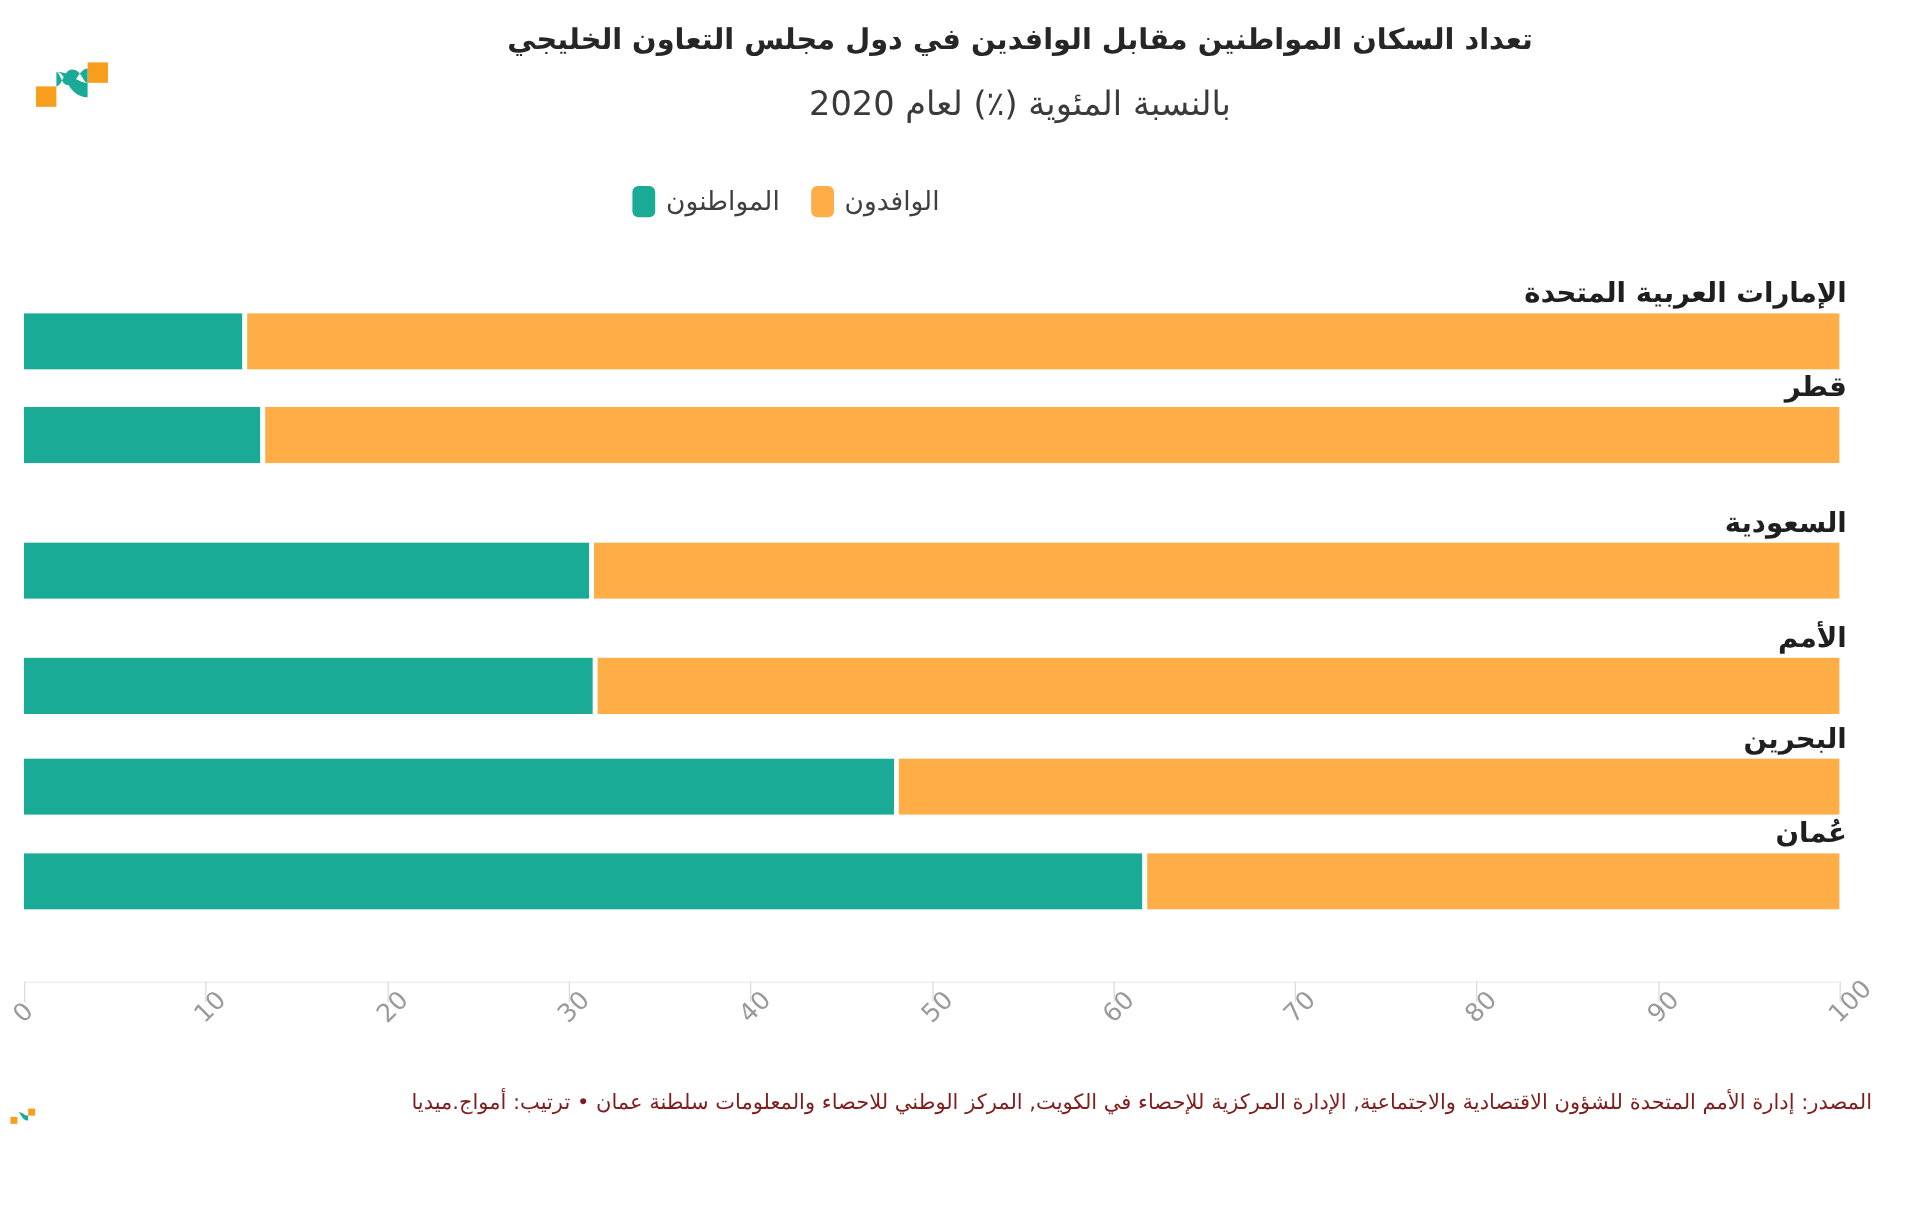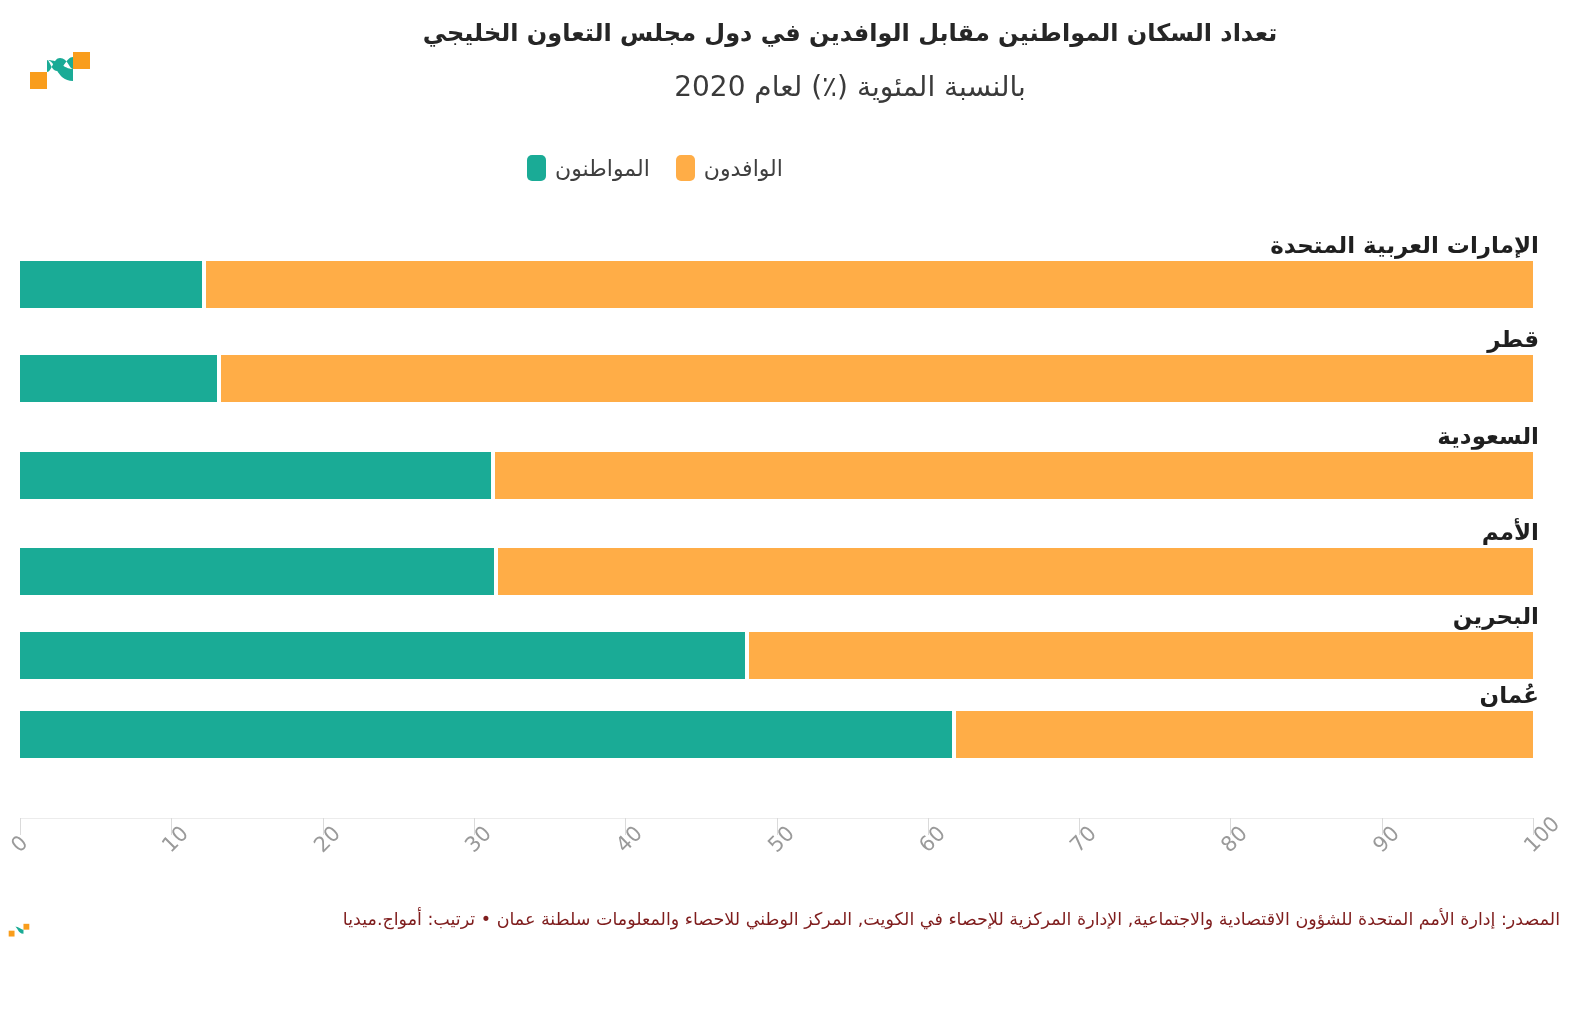--- a/index.html
+++ b/index.html
@@ -189,21 +189,21 @@
 
   <div class="plot">
       <div class="row" style="top: 33px;">
         <div class="row-label">الإمارات العربية المتحدة</div>
         <div class="bar">
           <div class="seg citizens" title="المواطنون: 12%" style="width: 182px;"></div>
           <div class="seg gap"></div>
           <div class="seg expats" title="الوافدون: 88%" style="width: 1327px;"></div>
         </div>
       </div>
-      <div class="row" style="top: 127px;">
+      <div class="row" style="top: 111px;">
         <div class="row-label">قطر</div>
         <div class="bar">
           <div class="seg citizens" title="المواطنون: 13%" style="width: 197px;"></div>
           <div class="seg gap"></div>
           <div class="seg expats" title="الوافدون: 87%" style="width: 1312px;"></div>
         </div>
       </div>
       <div class="row" style="top: 224px;">
         <div class="row-label">السعودية</div>
         <div class="bar">

